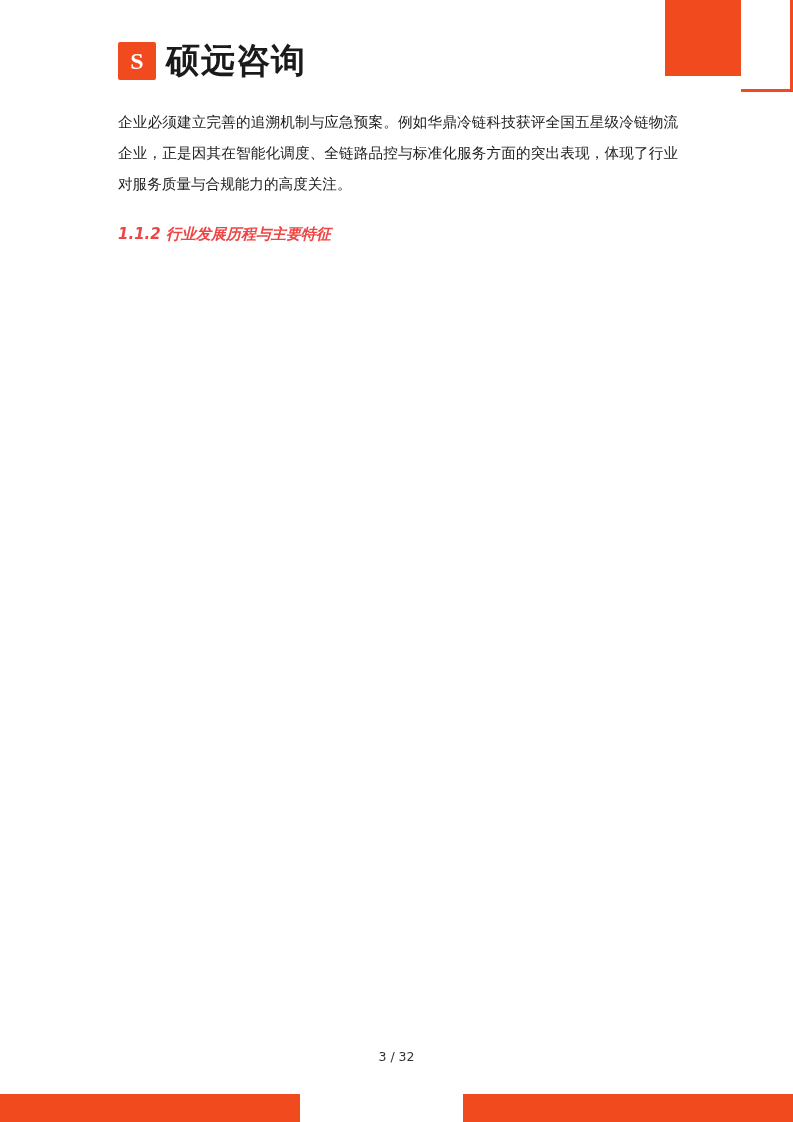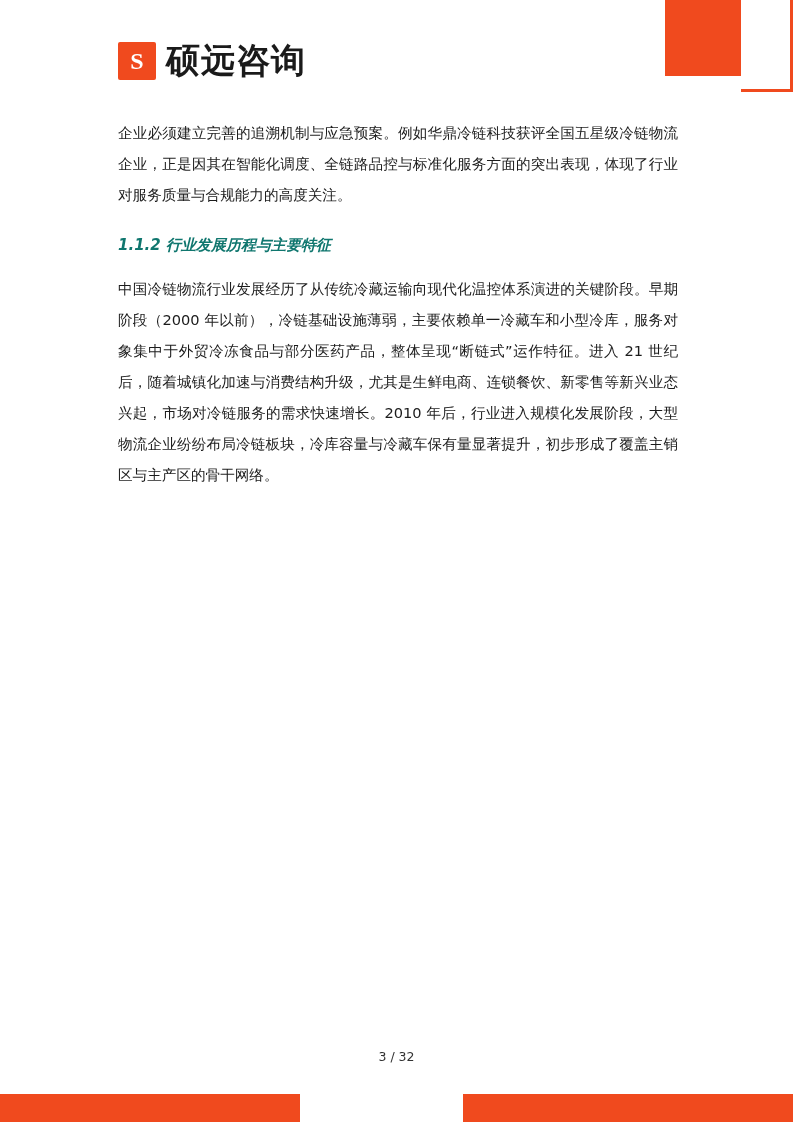--- a/index.html
+++ b/index.html
@@ -93,33 +93,33 @@
   }
 
   
   .content {
     position: absolute;
     left: 118px;
     top: 100px;
     width: 560px;
   }
   p.para {
-    margin: 17px 0 18px 0;
+    margin: 6px 0 18px 0;
     font-size: 14.6px;
     line-height: 31px;
     color: #1b1b1b;
     text-align: justify;
     text-justify: inter-ideograph;
     font-family: "DejaVu Sans", sans-serif;
   }
   h3.section-heading {
     margin: 26px 0 18px 0;
     font-size: 15px;
     font-weight: bold;
-    color: #0f766e;
+    color: #ef4444;
     font-family: "DejaVu Sans", sans-serif;
     font-style: italic;
   }
 
   .footer {
     position: absolute;
     left: 0;
     right: 0;
     bottom: 58px;
     text-align: center;
@@ -142,21 +142,20 @@
     </div>
     <div class="logo-text">硕远咨询</div>
   </div>
 
   <div class="content">
 
     <p class="para">企业必须建立完善的追溯机制与应急预案。例如华鼎冷链科技获评全国五星级冷链物流企业，正是因其在智能化调度、全链路品控与标准化服务方面的突出表现，体现了行业对服务质量与合规能力的高度关注。</p>
 
     <h3 class="section-heading">1.1.2  行业发展历程与主要特征</h3>
 
-    <p class="para">中国冷链物流行业发展经历了从传统冷藏运输向现代化温控体系演进的关键阶段。早期阶段（2000 年以前），冷链基础设施薄弱，主要依赖单一冷藏车和小型冷库，服务对象集中于外贸冷冻食品与部分医药产品，整体呈现“断链式”运作特征。进入 21 世纪后，随着城镇化加速与消费结构升级，尤其是生鲜电商、连锁餐饮、新零售等新兴业态兴起，市场对冷链服务的需求快速增长。2010 年后，行业进入规模化发展阶段，大型物流企业纷纷布局冷链板块，冷库容量与冷藏车保有量显著提升，初步形成了覆盖主销区与主产区的骨干网络。</p>
 
   </div>
 
   <div class="footer">3 / 32</div>
 
   <div class="deco-bottom-left"></div>
   <div class="deco-bottom-right"></div>
 
 </div>
 

